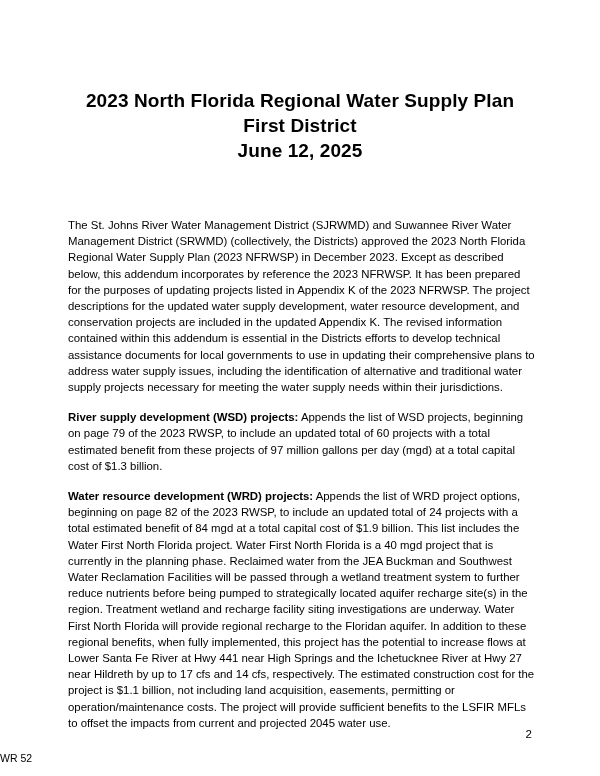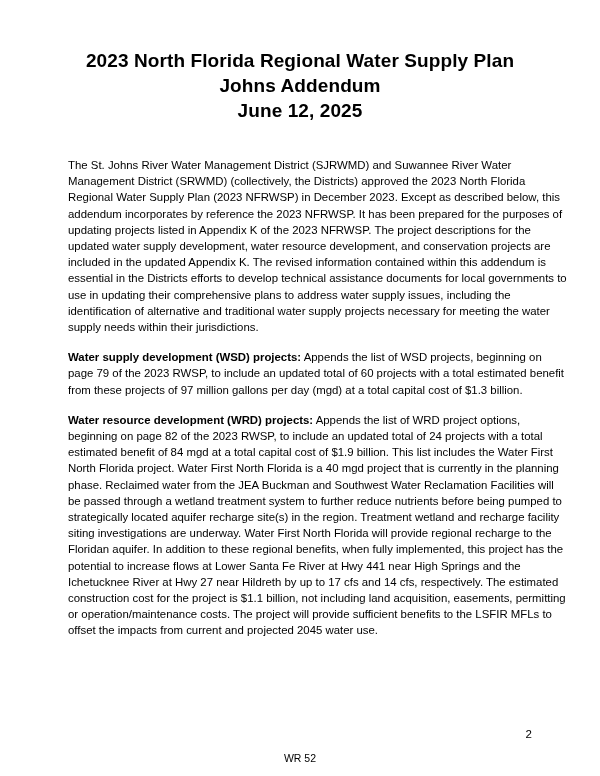--- a/index.html
+++ b/index.html
@@ -18,31 +18,31 @@
   .page {
     position: relative;
     width: 600px;
     height: 776px;
     box-sizing: border-box;
     padding: 0;
   }
   .title-block {
     text-align: center;
     margin: 0;
-    padding-top: 48px;
+    padding-top: 88px;
   }
   .title-line {
     font-size: 19px;
     font-weight: bold;
     line-height: 25px;
     letter-spacing: 0.1px;
   }
   .content {
-    padding: 0 32px 0 68px;
-    margin-top: 34px;
+    padding: 0 64px 0 68px;
+    margin-top: 54px;
   }
   p.para {
     font-size: 11.4px;
     line-height: 16.2px;
     margin: 0 0 14px 0;
     text-align: left;
   }
   .lead {
     font-weight: bold;
   }
@@ -50,41 +50,40 @@
     position: absolute;
     right: 68px;
     top: 728px;
     font-size: 11.5px;
   }
   .footer-label {
     position: absolute;
     left: 0;
     right: 0;
     top: 752px;
-    text-align: center;
     font-size: 10.5px;
   }
 </style>
 </head>
 <body>
 
 <div class="page">
 
   <div class="title-block">
     <div class="title-line">2023 North Florida Regional Water Supply Plan</div>
-    <div class="title-line">Johns Addendum</div>
+    <div class="title-line">First District</div>
     <div class="title-line">June 12, 2025</div>
   </div>
 
   <div class="content">
 
     <p class="para"><span>The St. Johns River Water Management District (SJRWMD) and Suwannee River Water Management District (SRWMD) (collectively, the Districts) approved the 2023 North Florida Regional Water Supply Plan (2023 NFRWSP) in December 2023. Except as described below, this addendum incorporates by reference the 2023 NFRWSP. It has been prepared for the purposes of updating projects listed in Appendix K of the 2023 NFRWSP. The project descriptions for the updated water supply development, water resource development, and conservation projects are included in the updated Appendix K. The revised information contained within this addendum is essential in the Districts efforts to develop technical assistance documents for local governments to use in updating their comprehensive plans to address water supply issues, including the identification of alternative and traditional water supply projects necessary for meeting the water supply needs within their jurisdictions.</span></p>
 
 
-    <p class="para"><span class="lead">Water supply development (WSD) projects:</span><span> Appends the list of WSD projects, beginning on page 79 of the 2023 RWSP, to include an updated total of 60 projects with a total estimated benefit from these projects of 97 million gallons per day (mgd) at a total capital cost of $1.3 billion.</span></p>
+    <p class="para"><span class="lead">River supply development (WSD) projects:</span><span> Appends the list of WSD projects, beginning on page 79 of the 2023 RWSP, to include an updated total of 60 projects with a total estimated benefit from these projects of 97 million gallons per day (mgd) at a total capital cost of $1.3 billion.</span></p>
 
     <p class="para"><span class="lead">Water resource development (WRD) projects:</span><span> Appends the list of WRD project options, beginning on page 82 of the 2023 RWSP, to include an updated total of 24 projects with a total estimated benefit of 84 mgd at a total capital cost of $1.9 billion. This list includes the Water First North Florida project. Water First North Florida is a 40 mgd project that is currently in the planning phase. Reclaimed water from the JEA Buckman and Southwest Water Reclamation Facilities will be passed through a wetland treatment system to further reduce nutrients before being pumped to strategically located aquifer recharge site(s) in the region. Treatment wetland and recharge facility siting investigations are underway. Water First North Florida will provide regional recharge to the Floridan aquifer. In addition to these regional benefits, when fully implemented, this project has the potential to increase flows at Lower Santa Fe River at Hwy 441 near High Springs and the Ichetucknee River at Hwy 27 near Hildreth by up to 17 cfs and 14 cfs, respectively. The estimated construction cost for the project is $1.1 billion, not including land acquisition, easements, permitting or operation/maintenance costs. The project will provide sufficient benefits to the LSFIR MFLs to offset the impacts from current and projected 2045 water use.</span></p>
 
   </div>
 
   <div class="page-number">2</div>
   <div class="footer-label">WR 52</div>
 
 </div>
 

